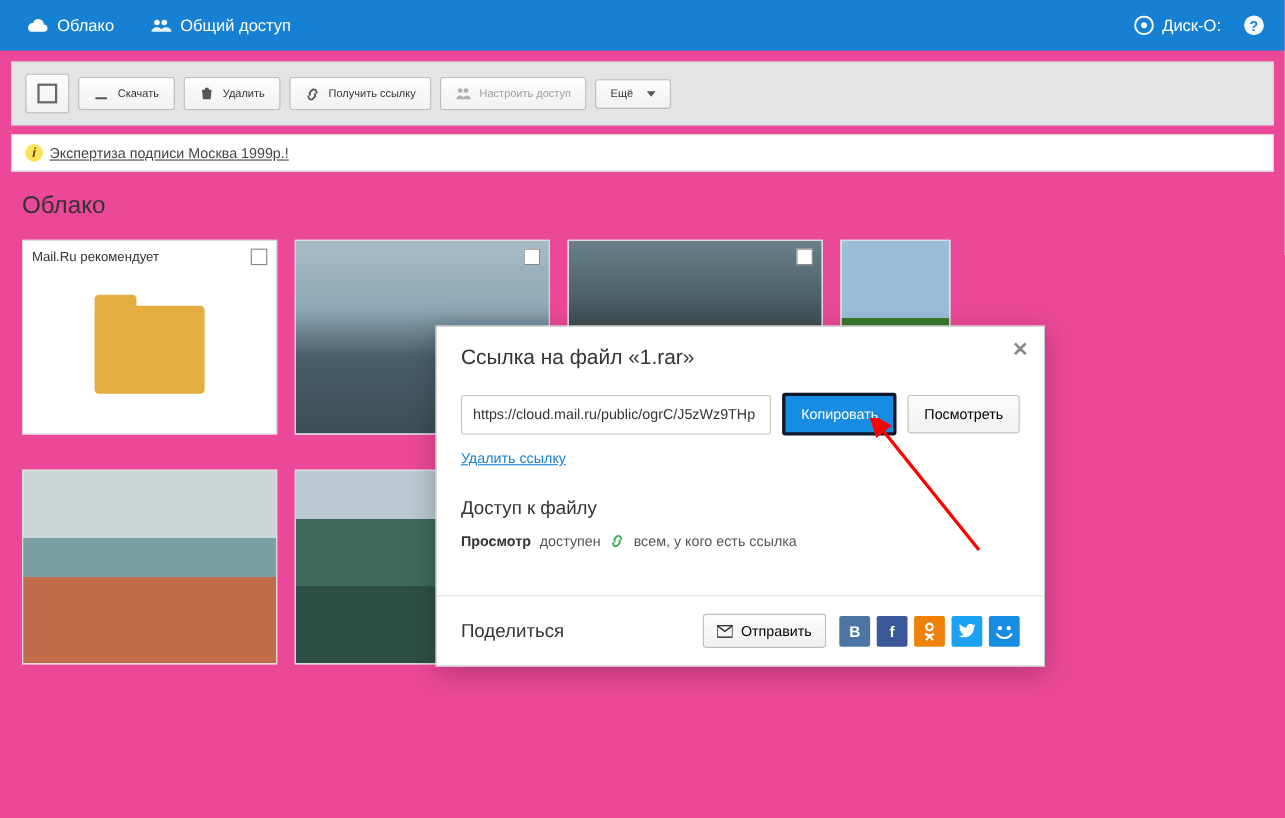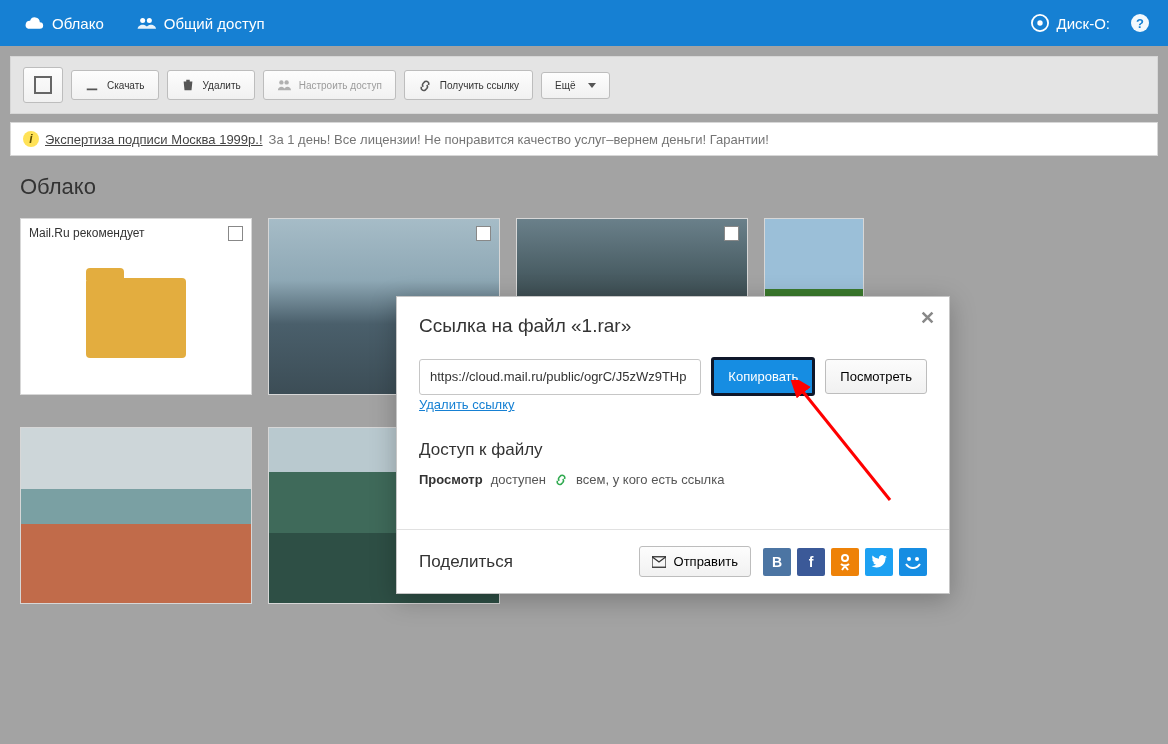--- a/index.html
+++ b/index.html
@@ -1,16 +1,16 @@
 <!DOCTYPE html>
 <html><head>
 <meta charset="utf-8">
 <style>
 html,body{margin:0;padding:0;font-family:Arial,Helvetica,sans-serif;font-size:14px;background:#e9e9e9;color:#333}
-.viewport{width:1168px;height:744px;position:relative;overflow:hidden;background:#a3a3a3}
+.viewport{width:1168px;height:744px;position:relative;overflow:hidden;background:#ec4899}
 
 
 .top-nav{height:46px;background:#1680d3;display:flex;align-items:center;color:#fff;padding:0 10px;justify-content:space-between}
 .nav-left,.nav-right{display:flex;align-items:center;gap:4px}
 .nav-item{display:flex;align-items:center;gap:8px;padding:0 14px;height:46px;cursor:pointer;font-size:15px}
 .nav-item .ic{display:inline-flex;align-items:center;justify-content:center}
 .cloud-ic svg,.people-ic svg,.info-ic svg,.help-ic svg{fill:#fff}
 .nav-right .nav-item{padding:0 8px}
 
 
@@ -51,21 +51,21 @@
 .vid-body{background:linear-gradient(#cdd6d9 0 35%,#7aa0a3 35% 55%,#c16b4a 55% 100%)}
 .lake{background:linear-gradient(#b9c9cf 0 25%,#3f6a5a 25% 60%,#2e4f45 60% 100%)}
 .tile.cut{width:98px}
 .tag-vid{display:inline-flex;align-items:center;justify-content:center;width:18px;height:16px;background:#e64b3c;color:#fff;font-size:10px;border-radius:2px;margin-right:6px}
 
 
 .modal{position:absolute;top:296px;left:396px;width:552px;background:#fff;border:1px solid #c6c6c6;box-shadow:0 6px 24px rgba(0,0,0,.25);z-index:20}
 .modal .pad{padding:18px 22px}
 .modal .close{position:absolute;top:10px;right:14px;font-size:18px;color:#888;cursor:pointer;font-weight:700}
 .modal h3{margin:0 0 20px 0;font-weight:400;font-size:19px;color:#333}
-.url-row{display:flex;gap:10px;align-items:center;}
+.url-row{display:flex;gap:10px;align-items:center;margin-bottom:12px}
 .url-row input{flex:1;height:34px;border:1px solid #c6c6c6;border-radius:3px;padding:0 10px;font-size:13px;color:#333}
 .btn-primary{background:#168de2;border:3px solid #0f172a;color:#fff;border-radius:3px;padding:9px 14px;font-size:13px;cursor:pointer}
 .btn-light{background:linear-gradient(#fcfcfc,#f1f1f1);border:1px solid #bdbdbd;border-radius:3px;padding:9px 14px;font-size:13px;cursor:pointer}
 .link-action{color:#1680d3;text-decoration:underline;font-size:13px;cursor:pointer}
 .sec-title{font-size:17px;margin:28px 0 12px 0;color:#333}
 .access-row{display:flex;gap:8px;font-size:13px;color:#555}
 .access-row b{color:#333;font-weight:700}
 .chain-ic{color:#2fa94f}
 .share-bar{border-top:1px solid #e1e1e1;margin-top:22px;padding:16px 22px;display:flex;align-items:center;gap:12px}
 .share-bar .lbl{font-size:17px;color:#333;margin-right:auto}
@@ -133,44 +133,43 @@
           <path d="M8 1v8m0 0 3-3m-3 3L5 6M2 12v2h12v-2"></path>
         </svg>
     <span>Скачать</span>
   </button>
   <button class="btn">
     <svg viewBox="0 0 16 16">
           <path d="M3 4h10l-1 10H4zM6 2h4v2H6zM1 4h14"></path>
         </svg>
     <span>Удалить</span>
   </button>
+  <button class="btn">
+    <svg viewBox="0 0 16 16">
+          <path d="M6 10a3 3 0 0 1 0-4l2-2a3 3 0 0 1 4 4m-2 0a3 3 0 0 1 0 4l-2 2a3 3 0 0 1-4-4" fill="none" stroke="#555" stroke-width="1.8"></path>
+        </svg>
+    <span>Получить ссылку</span>
+  </button>
   <button class="btn disabled">
     <svg viewBox="0 0 16 16">
           <circle cx="5" cy="5" r="2.5"></circle>
           <circle cx="11" cy="5" r="2.5"></circle>
           <path d="M1 14c0-2.5 2-4 4-4s4 1.5 4 4zM8 14c0-2.5 2-4 4-4s4 1.5 4 4z"></path>
         </svg>
     <span>Настроить доступ</span>
   </button>
   <button class="btn">
-    <svg viewBox="0 0 16 16">
-          <path d="M6 10a3 3 0 0 1 0-4l2-2a3 3 0 0 1 4 4m-2 0a3 3 0 0 1 0 4l-2 2a3 3 0 0 1-4-4" fill="none" stroke="#555" stroke-width="1.8"></path>
-        </svg>
-    <span>Получить ссылку</span>
-  </button>
-  <button class="btn">
     <span>Ещё</span>
     <span class="caret"></span>
   </button>
 </div>
 
 <div class="ad-bar">
   <span class="bolt">i</span>
   <a href="#">Экспертиза подписи Москва 1999р.!</a>
-  <span class="rest">За 1 день! Все лицензии! Не понравится качество услуг–вернем деньги! Гарантии!</span>
 </div>
 
 <div class="bc">Облако</div>
 
 <div class="grid">
 
   <div class="tile">
     <div class="body folder-body">
           <div class="folder-ic"></div>
         </div>

